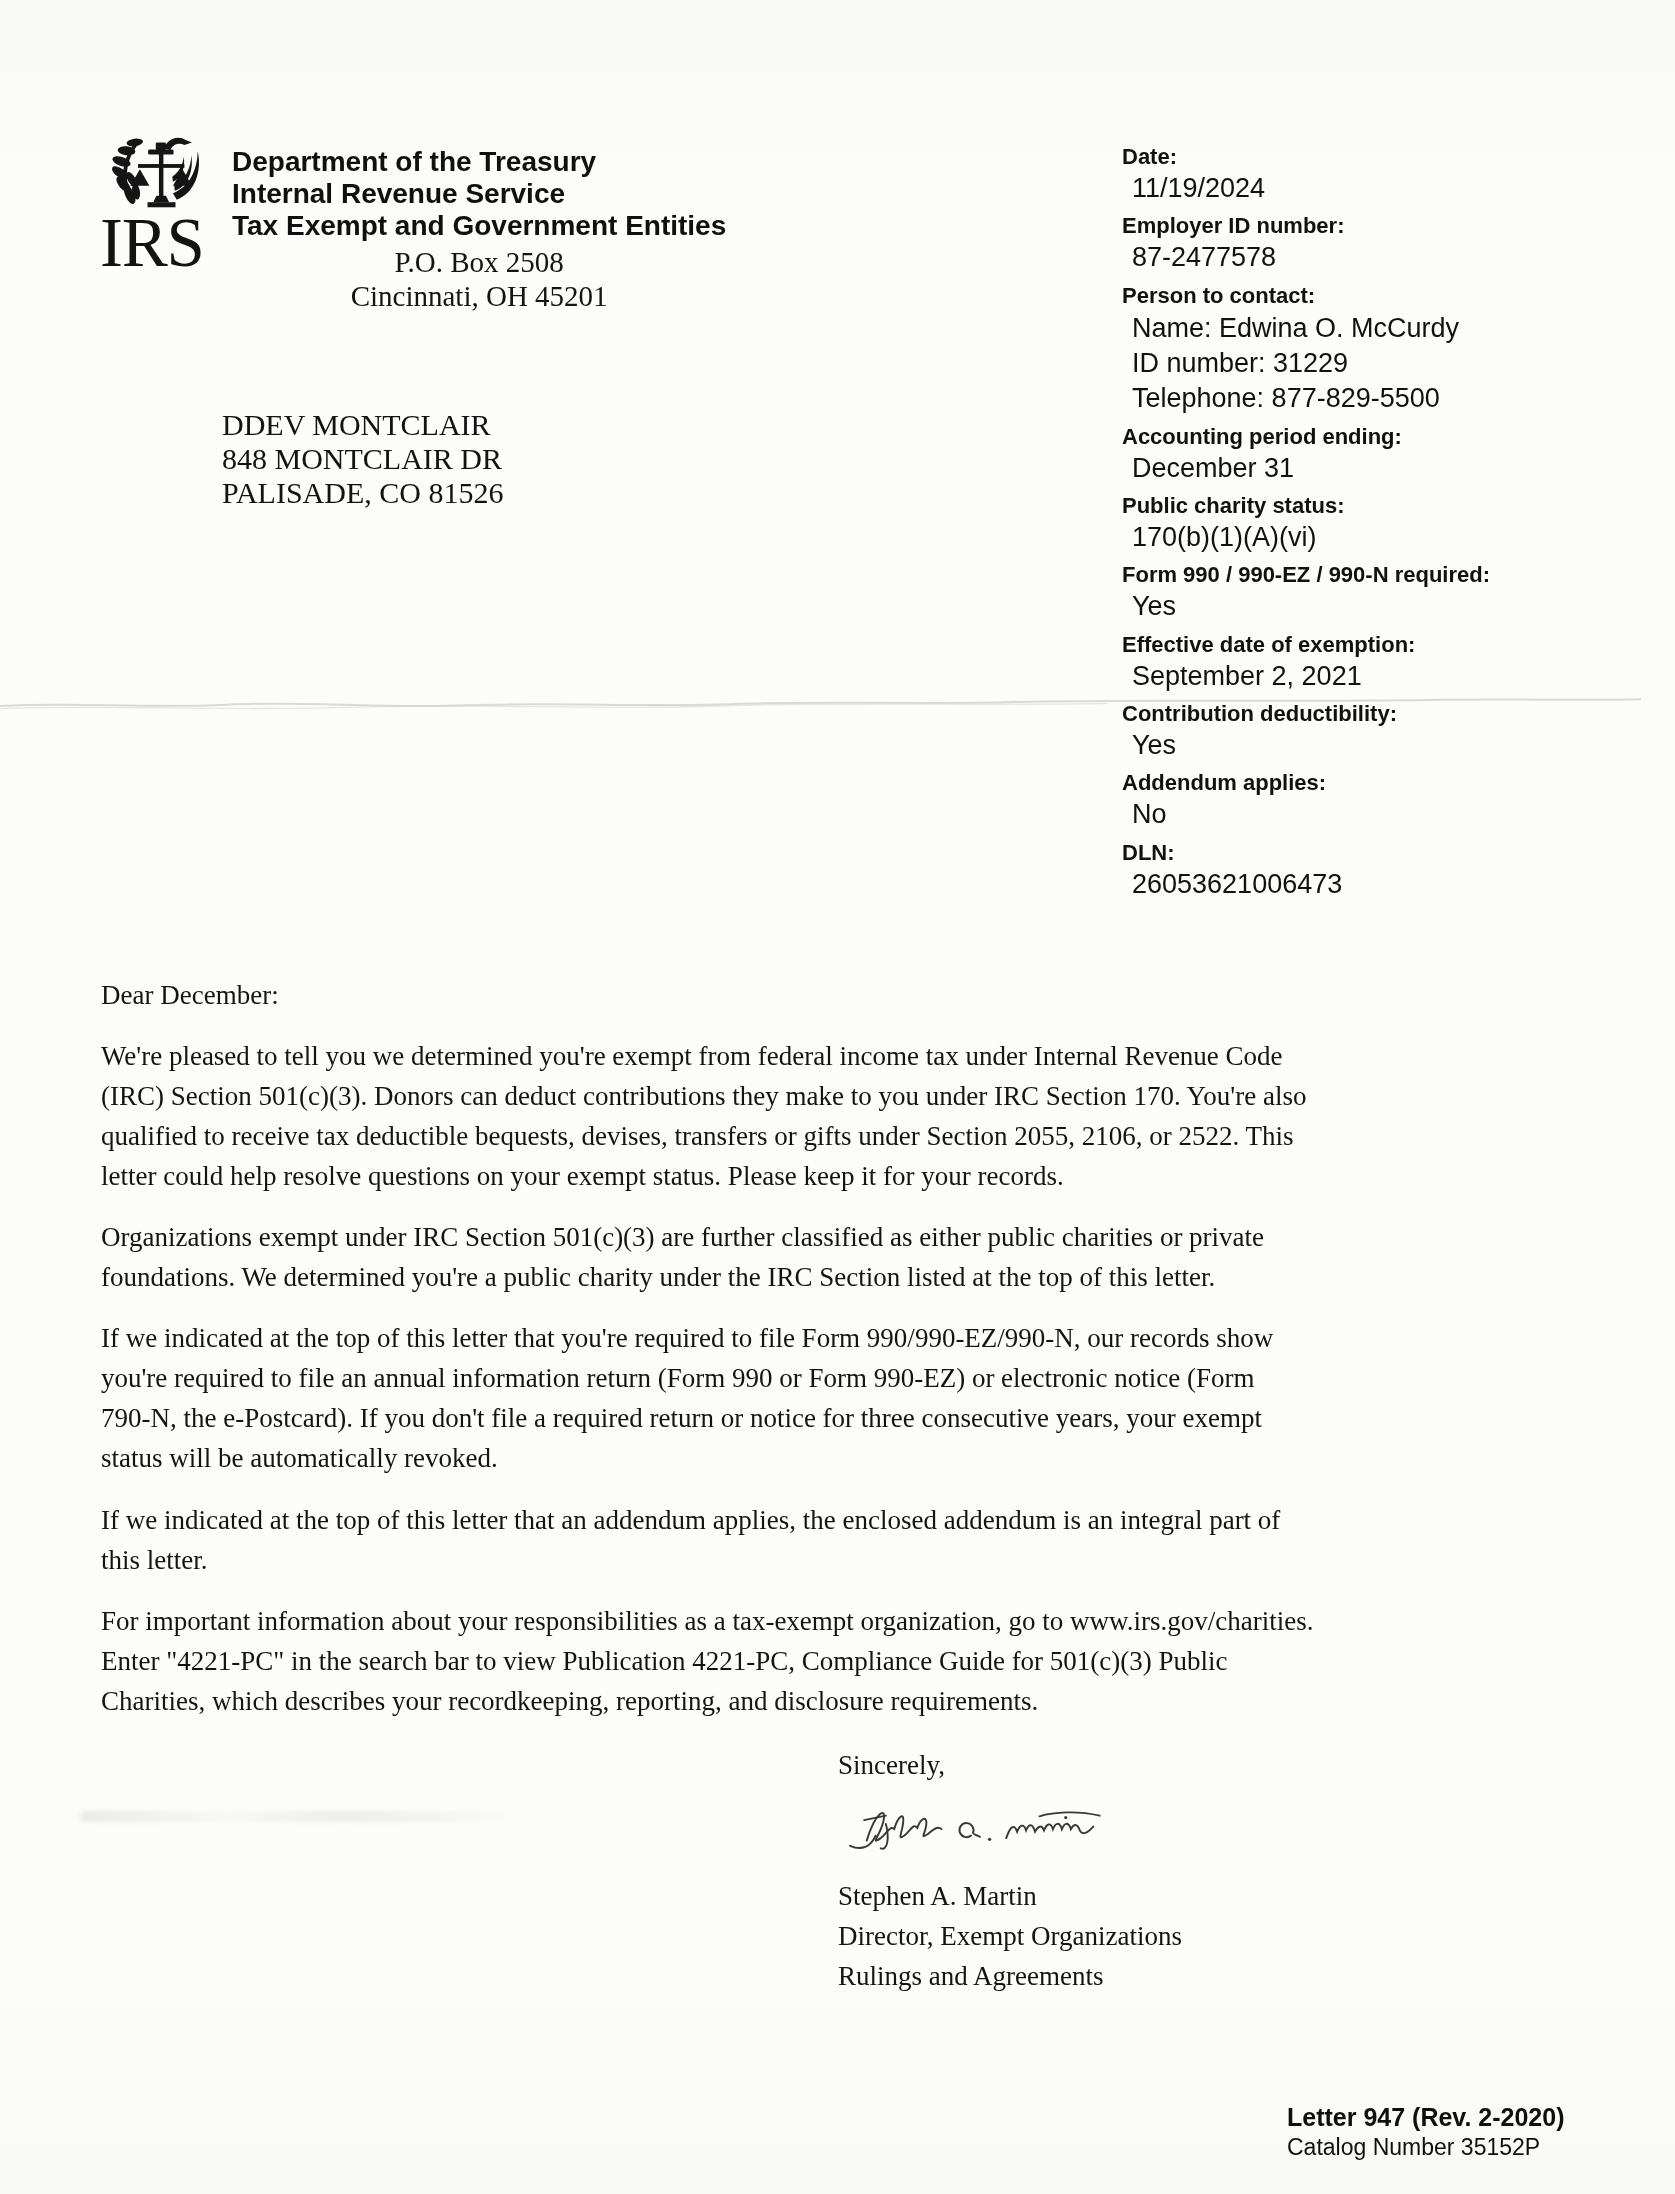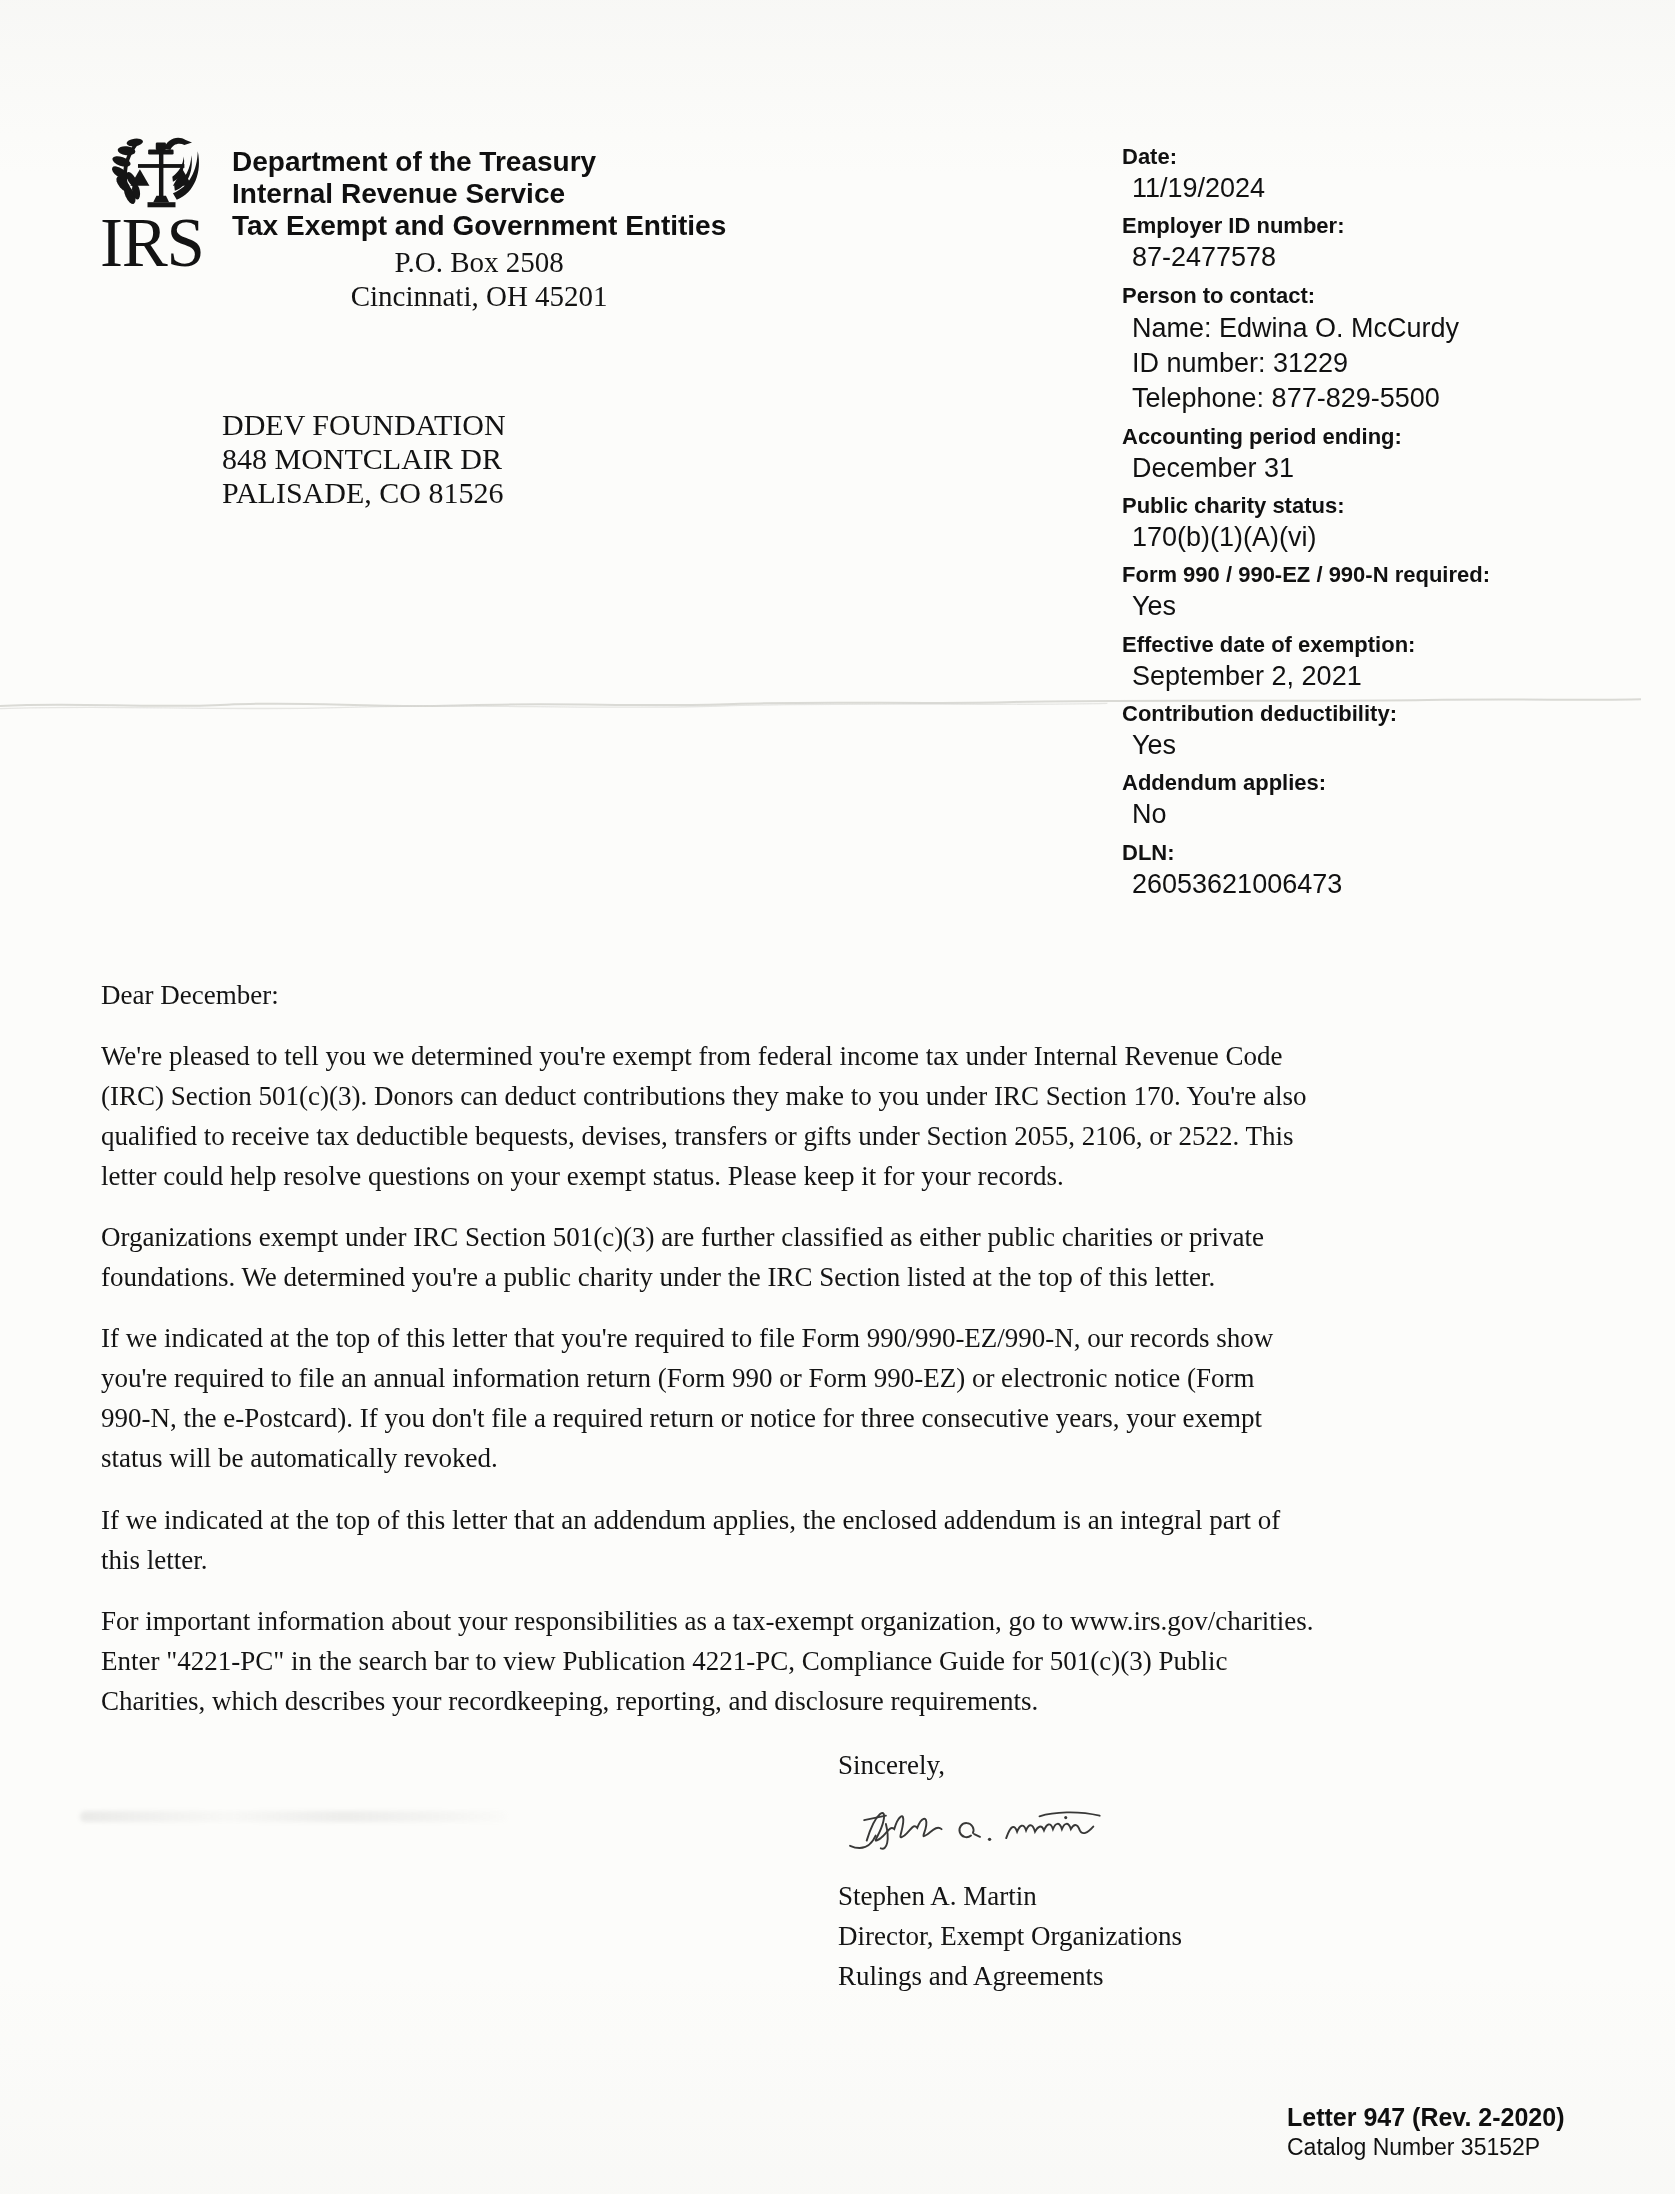--- a/index.html
+++ b/index.html
@@ -97,21 +97,21 @@
       <div>Internal Revenue Service</div>
       <div>Tax Exempt and Government Entities</div>
     </div>
     <div class="header-addr">
       <div>P.O. Box 2508</div>
       <div>Cincinnati, OH 45201</div>
     </div>
   </div>
 
   <div class="recipient">
-    <div>DDEV FOUNDATION</div>
+    <div>DDEV MONTCLAIR</div>
     <div>848 MONTCLAIR DR</div>
     <div>PALISADE, CO 81526</div>
   </div>
 
   <div class="info">
     <div class="row">
       <div class="lbl">Date:</div>
       <div class="val">11/19/2024</div>
     </div>
     <div class="row">
@@ -162,21 +162,21 @@
       <div>qualified to receive tax deductible bequests, devises, transfers or gifts under Section 2055, 2106, or 2522. This</div>
       <div>letter could help resolve questions on your exempt status. Please keep it for your records.</div>
     </div>
     <div class="para">
       <div>Organizations exempt under IRC Section 501(c)(3) are further classified as either public charities or private</div>
       <div>foundations. We determined you're a public charity under the IRC Section listed at the top of this letter.</div>
     </div>
     <div class="para">
       <div>If we indicated at the top of this letter that you're required to file Form 990/990-EZ/990-N, our records show</div>
       <div>you're required to file an annual information return (Form 990 or Form 990-EZ) or electronic notice (Form</div>
-      <div>990-N, the e-Postcard). If you don't file a required return or notice for three consecutive years, your exempt</div>
+      <div>790-N, the e-Postcard). If you don't file a required return or notice for three consecutive years, your exempt</div>
       <div>status will be automatically revoked.</div>
     </div>
     <div class="para">
       <div>If we indicated at the top of this letter that an addendum applies, the enclosed addendum is an integral part of</div>
       <div>this letter.</div>
     </div>
     <div class="para">
       <div>For important information about your responsibilities as a tax-exempt organization, go to www.irs.gov/charities.</div>
       <div>Enter "4221-PC" in the search bar to view Publication 4221-PC, Compliance Guide for 501(c)(3) Public</div>
       <div>Charities, which describes your recordkeeping, reporting, and disclosure requirements.</div>

